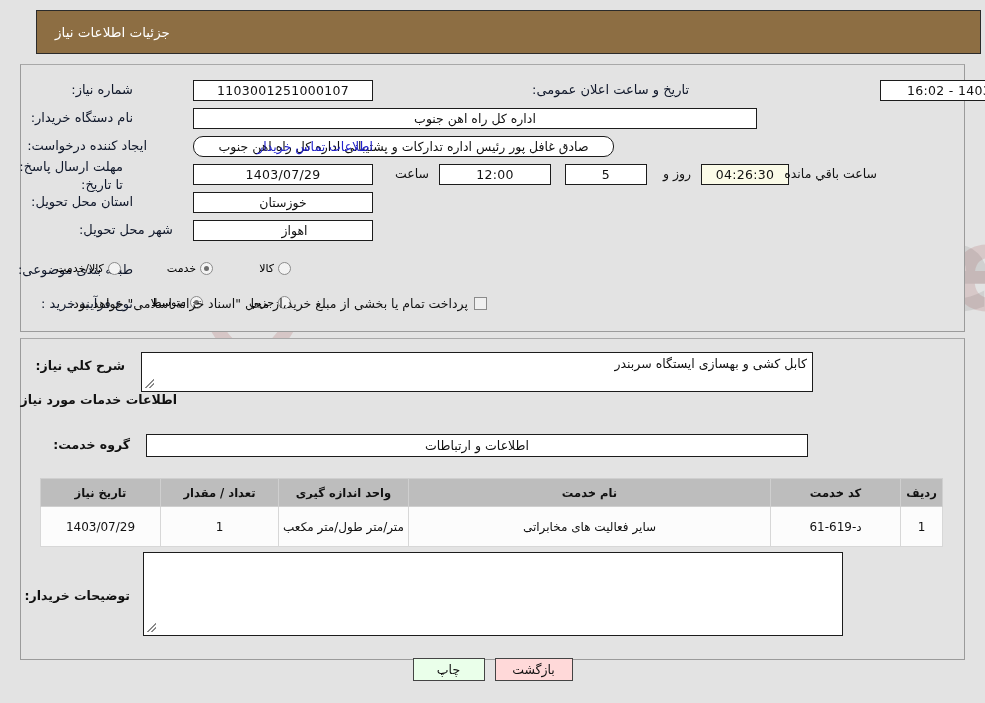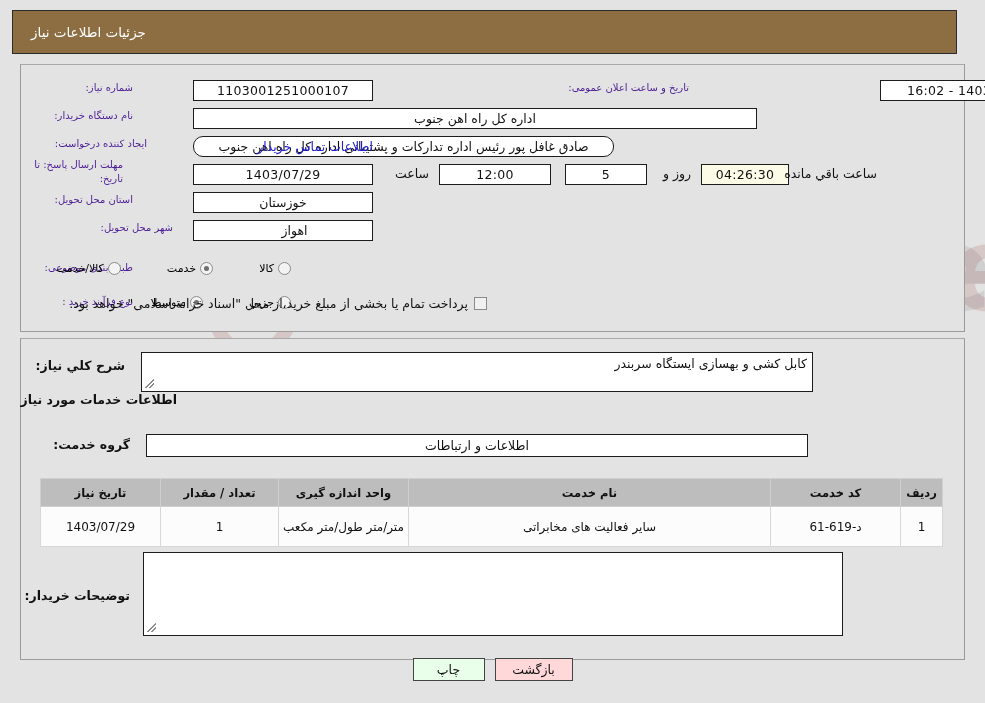--- a/index.html
+++ b/index.html
@@ -14,21 +14,21 @@
   .page { position: relative; width: 985px; height: 703px; }
 
   
   .watermark {
     position: absolute; left: 0; top: 150px; width: 985px; height: 280px;
     pointer-events: none; z-index: 0; opacity: 1;
   }
 
   
   .titlebar {
-    position: absolute; right: 28px; top: 10px;
+    position: absolute; right: 4px; top: 10px;
     width: 945px; height: 44px;
     background: #8d6e43;
     border: 1px solid #2b2b2b;
     display: flex; align-items: center; justify-content: center;
     padding-right: 0; padding-left: 18px;
     z-index: 2;
   }
   .titlebar-text {
     width: 100%;
     text-align: left;
@@ -53,22 +53,22 @@
     position: absolute;
     display: flex;
     align-items: center;
     white-space: nowrap;
     font-size: 12.5px;
     color: #1a1a1a;
     z-index: 3;
   }
   .lbl {
     text-align: right;
-    color: #4c1d95;
-    font-size: 10px;
+    color: #0f172a;
+    font-size: 13px;
     padding-left: 8px;
   }
   .fld {
     background: #ffffff;
     border: 1px solid #1c1c1c;
     height: 21px;
     line-height: 19px;
     font-size: 12.5px;
     color: #111;
     padding: 0 4px;

